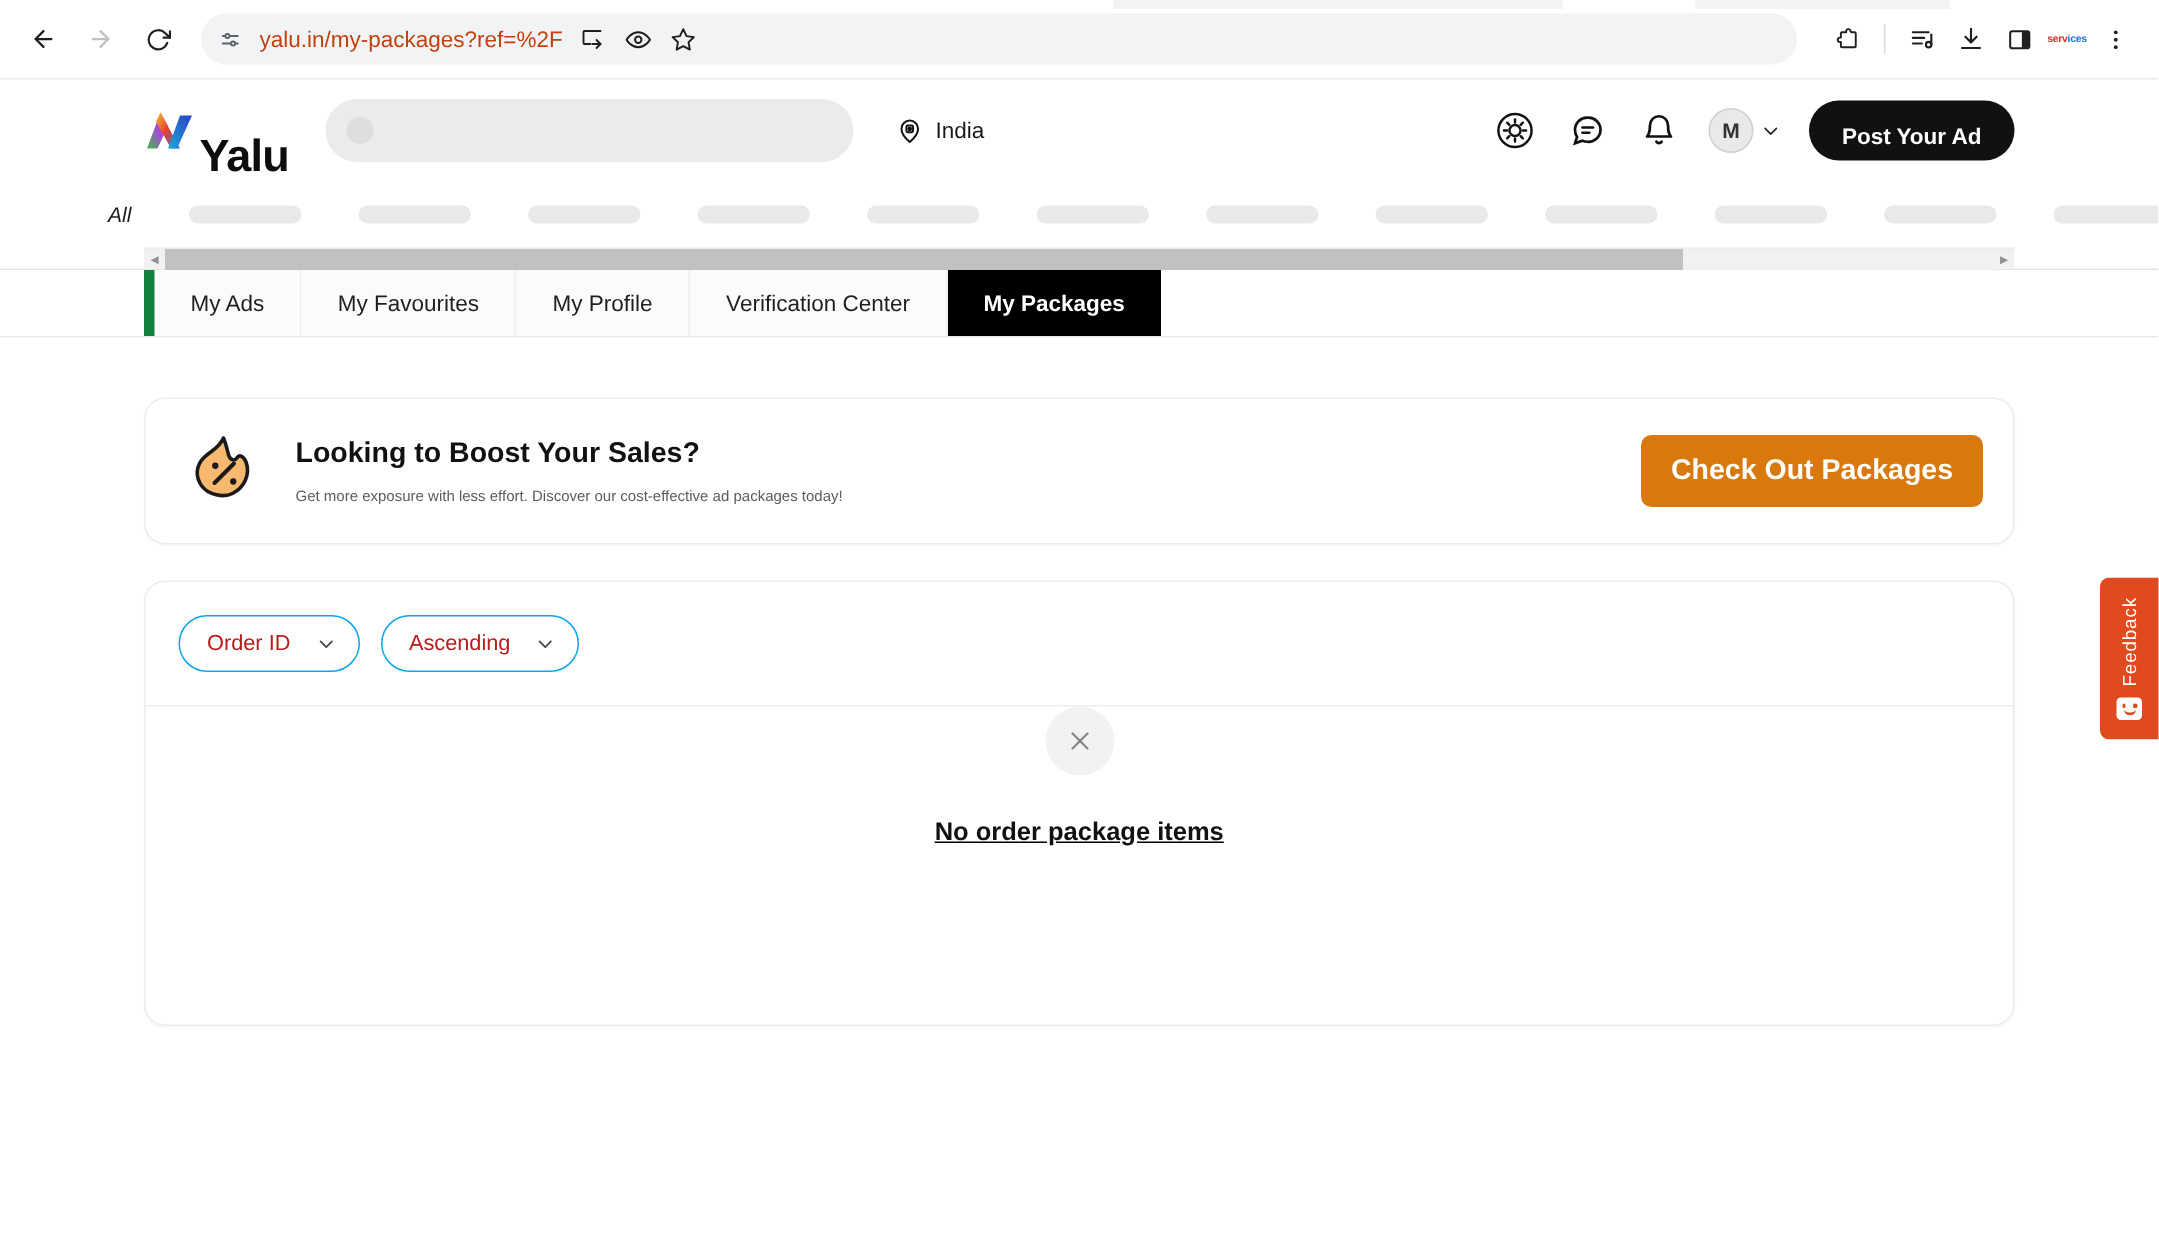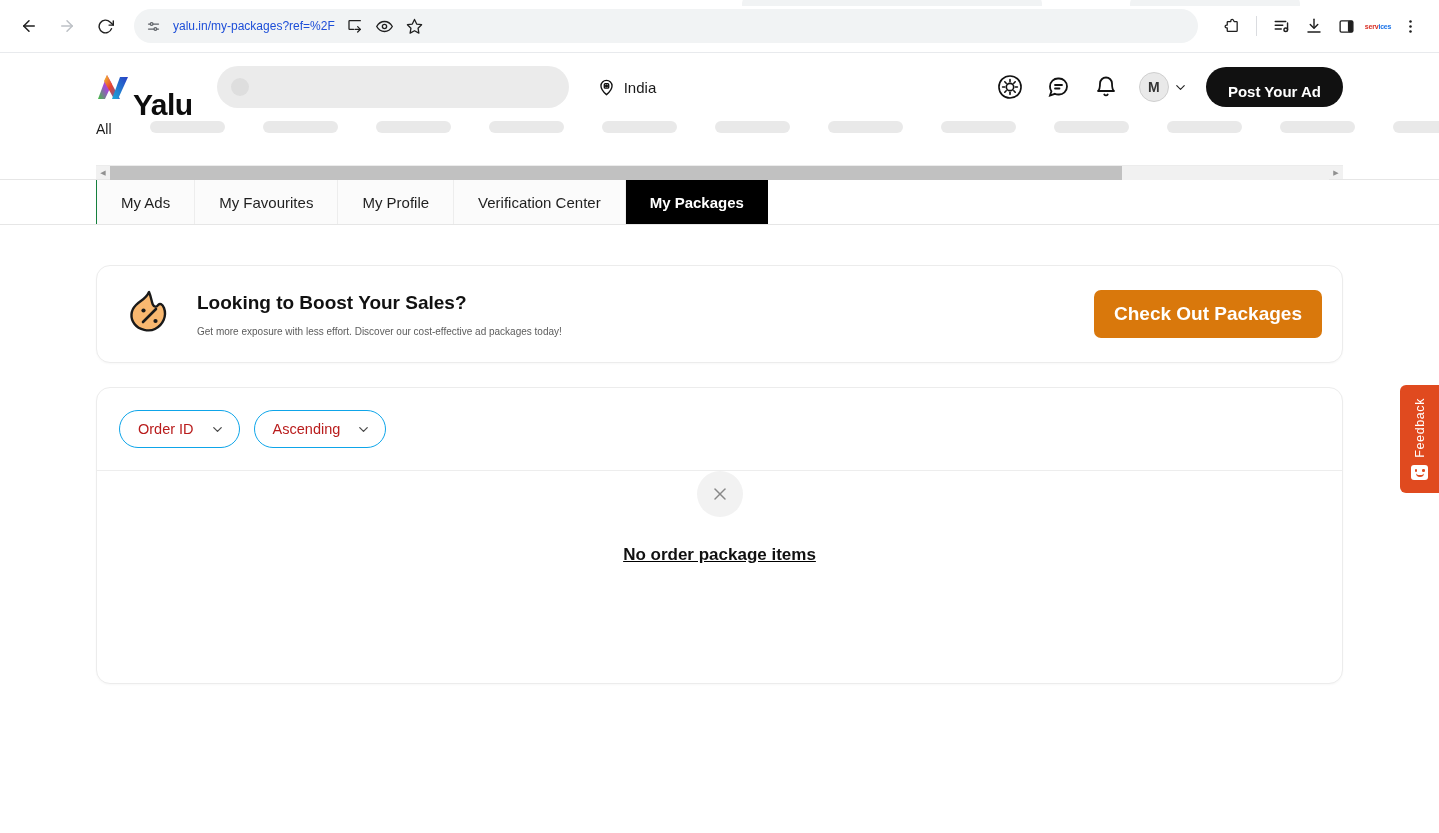--- a/index.html
+++ b/index.html
@@ -49,22 +49,22 @@
     background: #f1f3f4;
     border-radius: 17px;
     display: flex;
     align-items: center;
     padding: 0 12px;
     margin: 0 8px 0 6px;
     min-width: 0;
   }
   .omnibox .site-icon { margin-right: 12px; display:flex; color:#5f6368; }
   .omnibox .url {
-    font-size: 12px;
-    color: #1d4ed8;
+    font-size: 15px;
+    color: #c2410c;
     white-space: nowrap;
     overflow: hidden;
     text-overflow: ellipsis;
   }
   .omni-actions { display: flex; align-items: center; gap: 2px; margin-left: 6px; }
   .omni-actions .icon-btn {
     width: 28px; height: 28px;
     display: flex; align-items: center; justify-content: center;
     color: #1f1f1f;
   }
@@ -154,23 +154,24 @@
     font-weight: 700;
     font-family: inherit;
     cursor: pointer;
     white-space: nowrap;
   }
 
   
   .cat-nav {
     height: 44px;
     display: flex;
-    align-items: flex-start;
-    padding-left: 96px;
+    align-items: center;
+    padding-left: 72px;
     overflow: hidden;
+    font-style: italic;
   }
   .cat-all {
     font-size: 14px;
     color: #1a1a1a;
     flex: none;
     margin-right: 38px;
   }
   .cat-skeletons { display: flex; gap: 38px; flex: none; }
   .cat-pill {
     width: 75px; height: 12px;
@@ -213,21 +214,21 @@
     height: 44px;
     display: flex; align-items: center; justify-content: center;
     padding: 0 24px;
     font-size: 15px;
     color: #1f1f1f;
     background: #fbfbfb;
     border-right: 1px solid #ededed;
     cursor: pointer;
     white-space: nowrap;
   }
-  .tab:first-child { border-left: 1px solid #15803d; }
+  .tab:first-child { border-left: 7px solid #15803d; }
   .tab.active {
     background: #000000;
     color: #ffffff;
     font-weight: 700;
     border-right: none;
   }
 
   
   .page { background: #ffffff; padding: 40px 96px 0 96px; }
 

